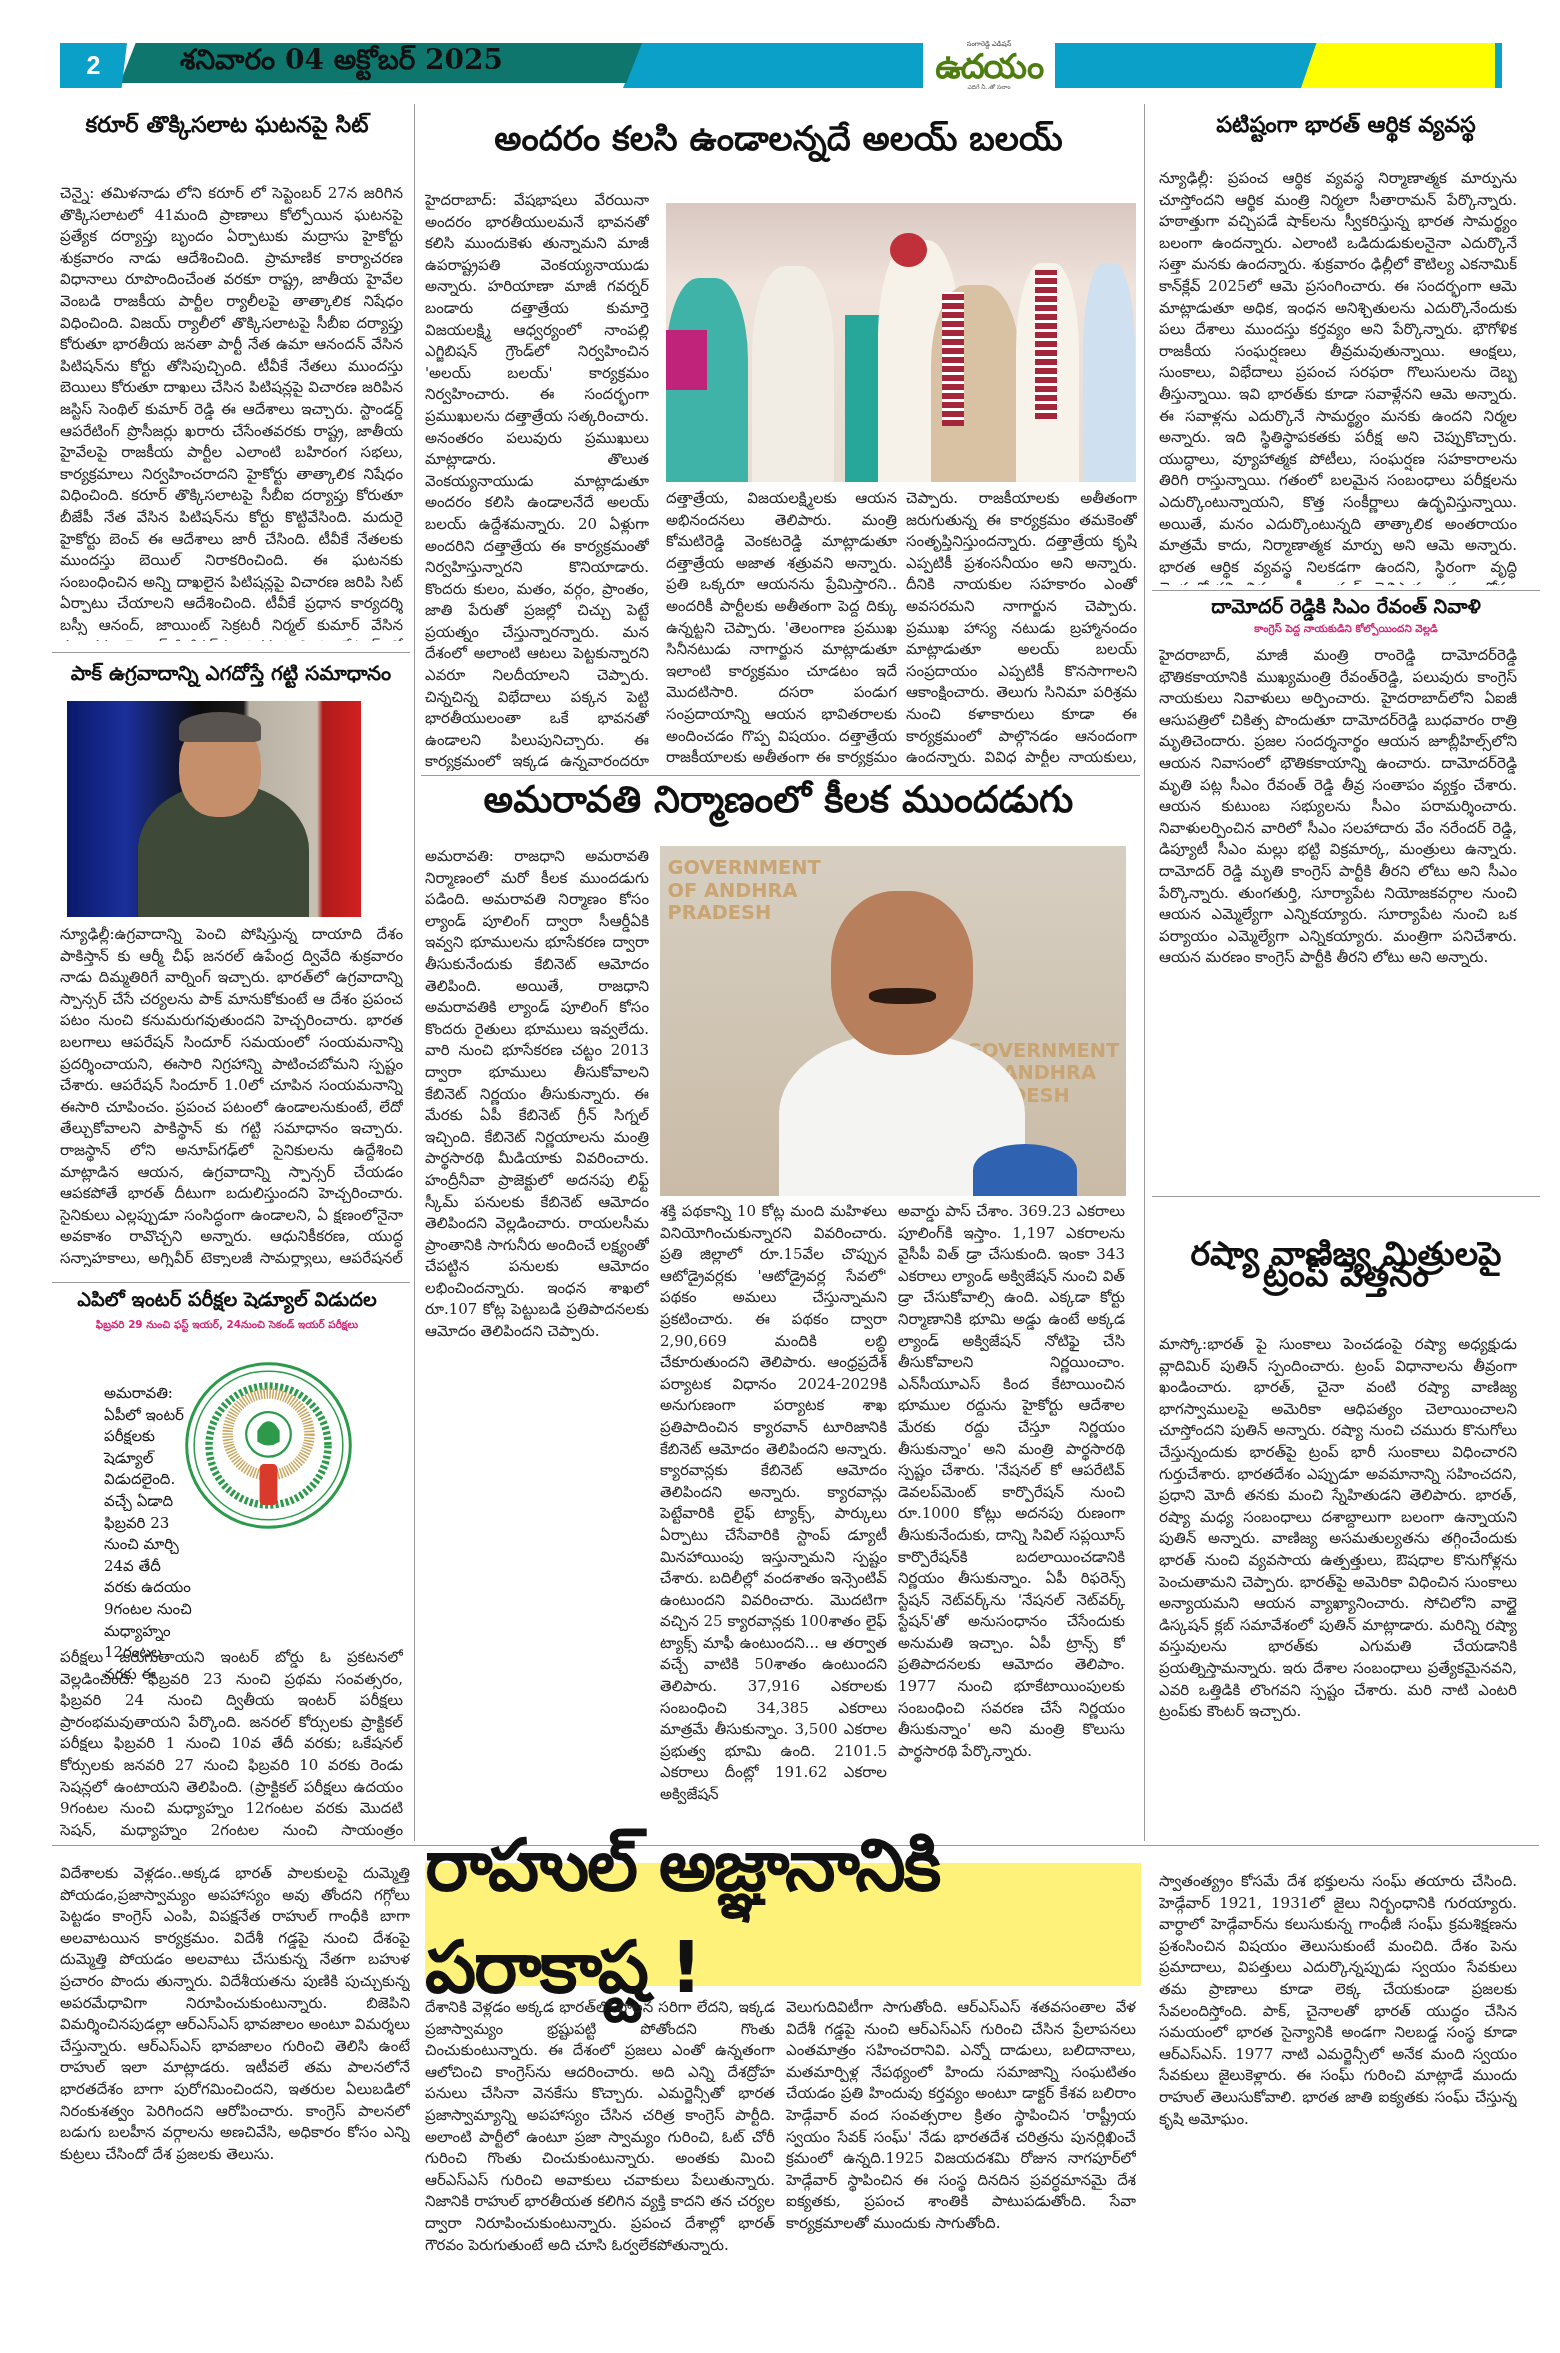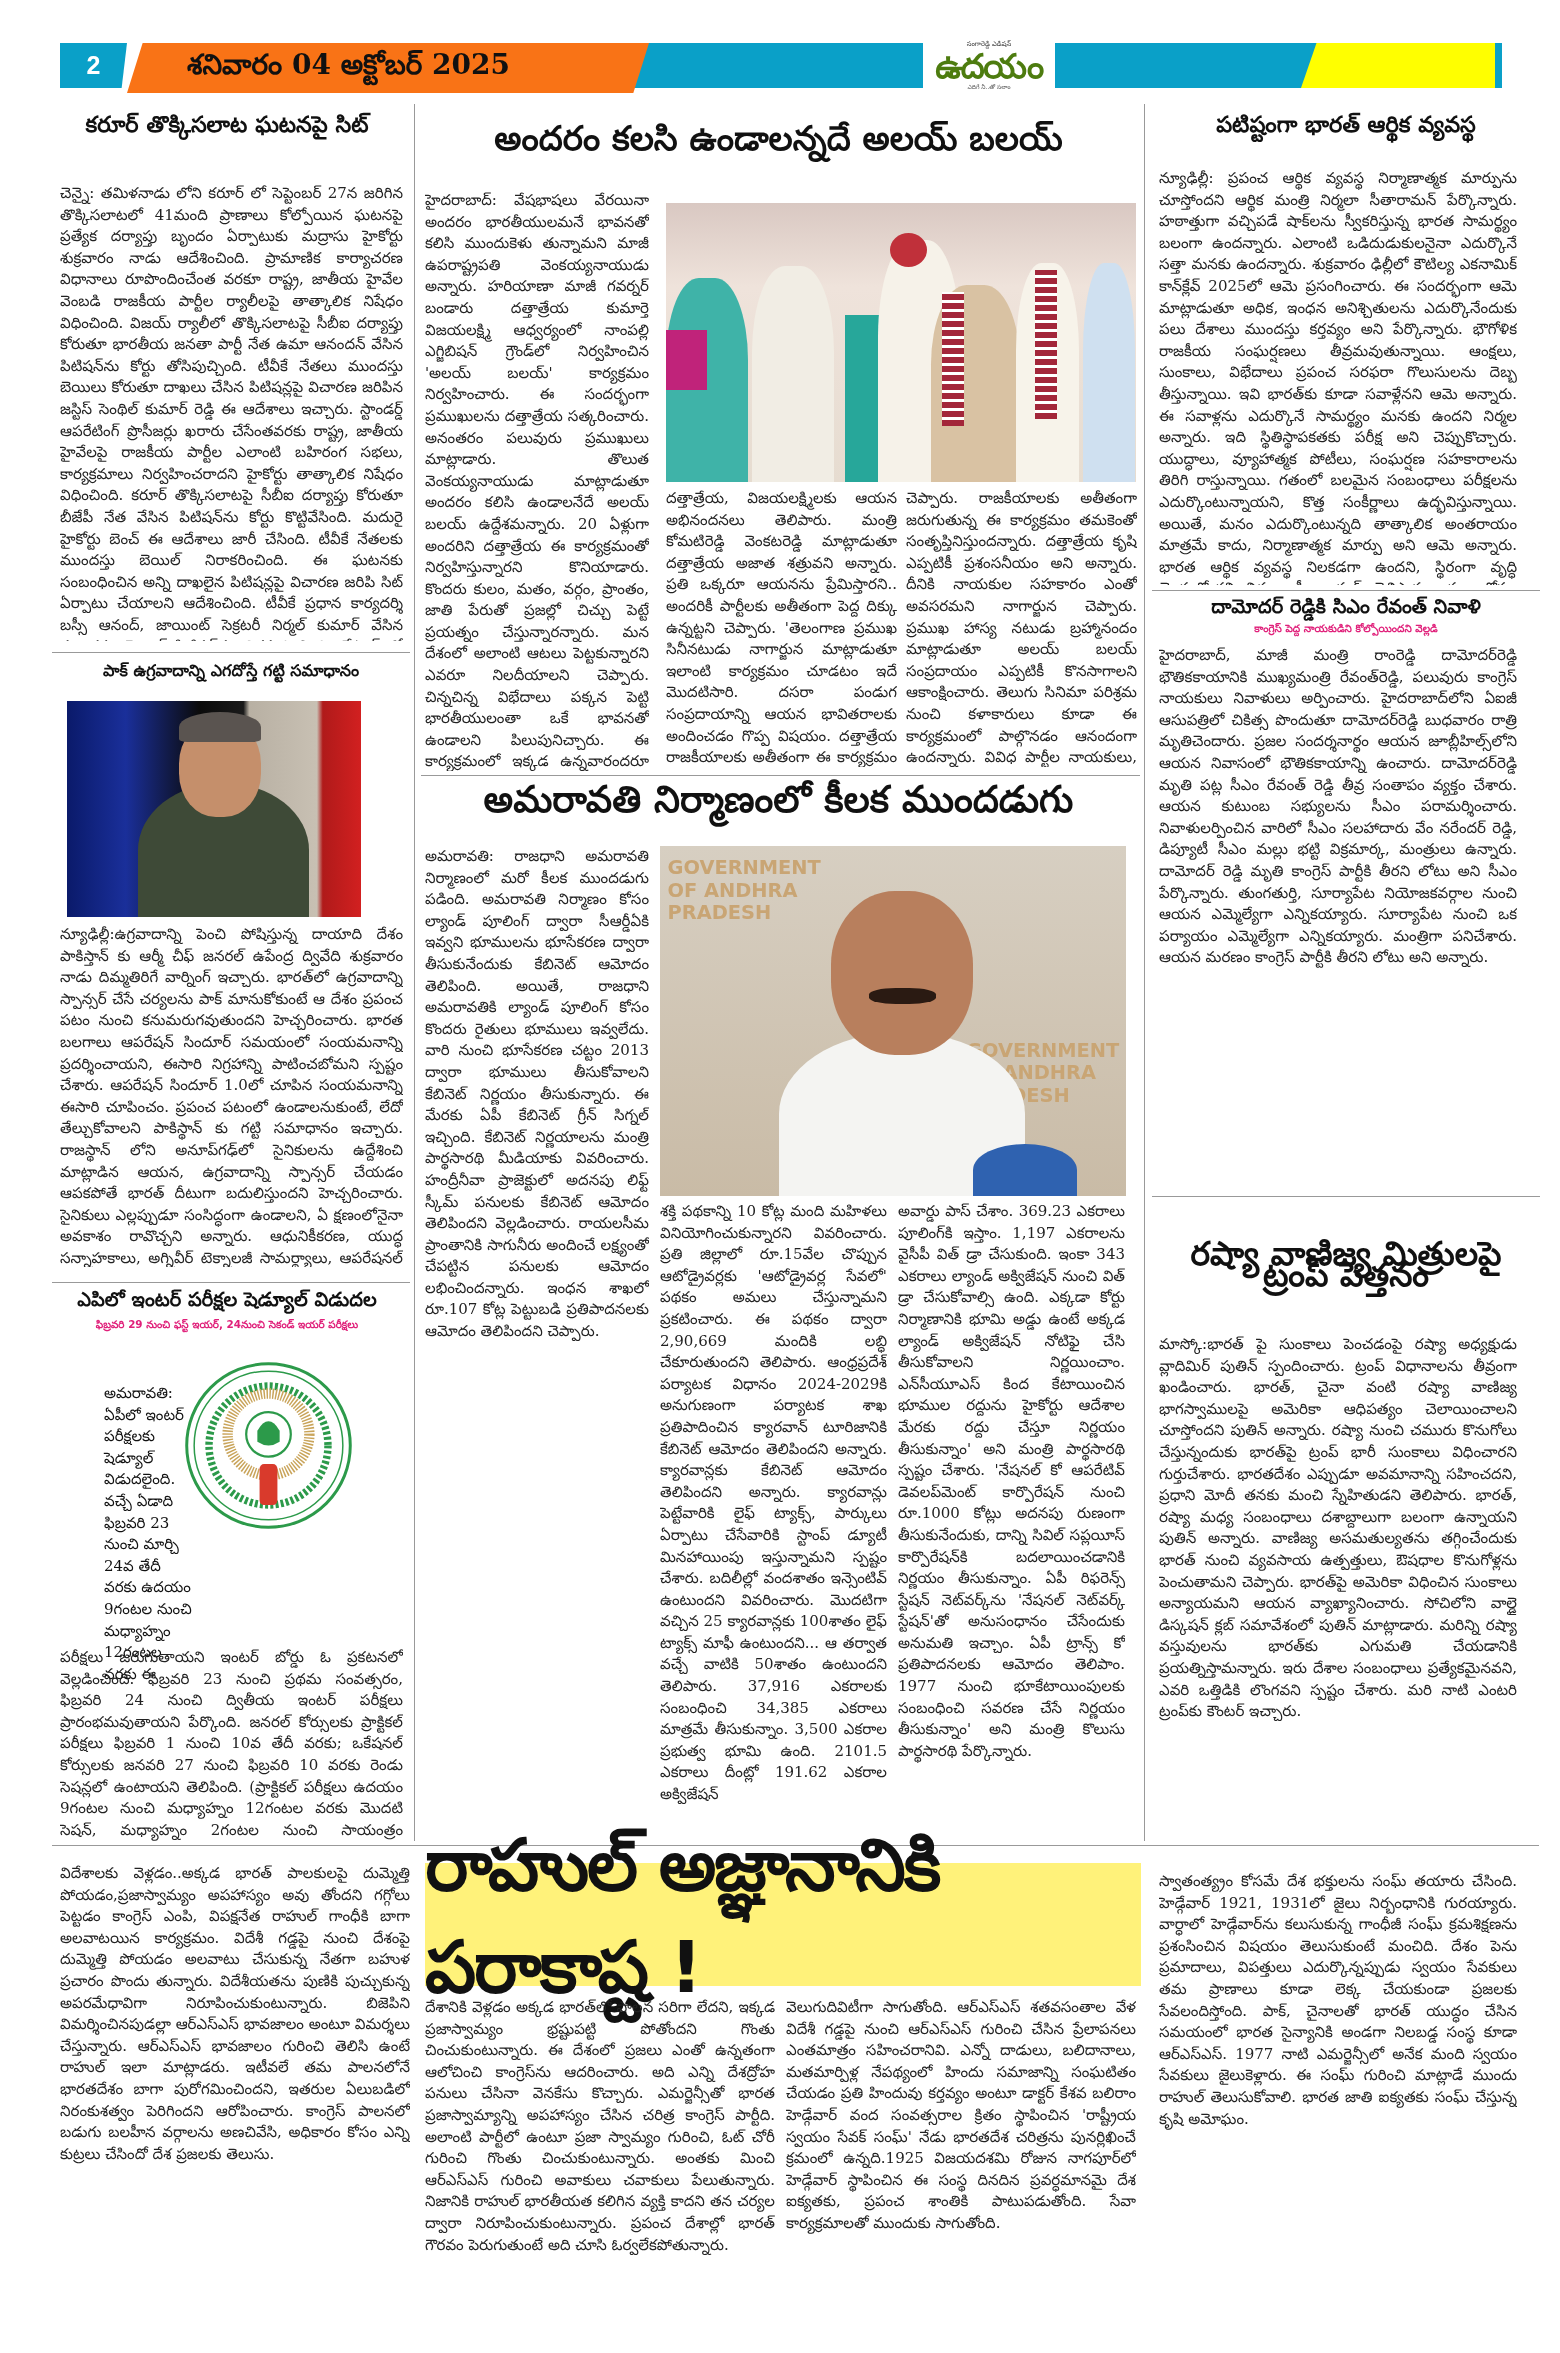--- a/index.html
+++ b/index.html
@@ -1,21 +1,21 @@
 <!DOCTYPE html>
 <html style="font-size:12px"><head>
 <meta charset="utf-8">
 <style>
   html,body{margin:0;padding:0;background:#fff;}
   body{width:1561px;height:2354px;position:relative;overflow:hidden;font-family:"DejaVu Serif",serif;color:#111;}
   .abs{position:absolute;}
   
   .mast{position:absolute;left:60px;top:43px;width:1435px;height:45px;}
   .m-num{position:absolute;left:0;top:0;width:67px;height:45px;background:#0aa0c8;color:#fff;font:bold 25px "Liberation Sans",sans-serif;display:flex;align-items:center;justify-content:center;clip-path:polygon(0 0,100% 0,92% 100%,0 100%);}
-  .m-date{position:absolute;left:67px;top:0;width:522px;height:50px;background:#f97316;clip-path:polygon(3% 0,100% 0,97% 100%,0 100%);font:bold 28px "DejaVu Serif",serif;display:flex;align-items:center;padding-left:60px;box-sizing:border-box;}
+  .m-date{position:absolute;left:60px;top:0;width:522px;height:40px;background:#0f766e;clip-path:polygon(3% 0,100% 0,97% 100%,0 100%);font:bold 28px "DejaVu Serif",serif;display:flex;align-items:center;padding-left:60px;box-sizing:border-box;}
   .m-blue{position:absolute;left:563px;top:0;width:879px;height:45px;background:#0aa0c8;clip-path:polygon(2% 0,100% 0,100% 100%,0 100%);}
   .m-yellow{position:absolute;left:1241px;top:0;width:194px;height:45px;background:#ffff00;clip-path:polygon(8% 0,100% 0,100% 100%,0 100%);}
   .m-logo{position:absolute;left:863px;top:-7.5px;width:132px;height:60px;background:#fff;display:flex;flex-direction:column;align-items:center;justify-content:center;}
   .m-logo .lg{font:bold 34px "DejaVu Sans",sans-serif;color:#4d7c0f;letter-spacing:-1.5px;line-height:34px;}
   .m-logo .sub{font:6.7px "DejaVu Sans",sans-serif;color:#333;}
   .m-logo .tag{font:6px "DejaVu Sans",sans-serif;color:#555;}
   
   .h{position:absolute;font-family:"DejaVu Sans",sans-serif;font-weight:bold;color:#111;text-align:center;line-height:1.15;}
   .h1{font-size:34px;}
   .h2{font-size:22.4px;}
@@ -38,21 +38,21 @@
     <span class="sub">సంగారెడ్డి ఎడిషన్</span>
     <span class="lg">ఉదయం</span>
     <span class="tag">ఎదిగే నీ..తో సలాం</span>
   </div>
 </div>
 
 <div class="h h2" style="left:52px;top:112px;width:350px;">కరూర్ తొక్కిసలాట ఘటనపై సిట్</div>
 <div class="txt" style="left:60px;top:183px;width:343px;height:458px;">చెన్నై: తమిళనాడు లోని కరూర్ లో సెప్టెంబర్ 27న జరిగిన తొక్కిసలాటలో 41మంది ప్రాణాలు కోల్పోయిన ఘటనపై ప్రత్యేక దర్యాప్తు బృందం ఏర్పాటుకు మద్రాసు హైకోర్టు శుక్రవారం నాడు ఆదేశించింది. ప్రామాణిక కార్యాచరణ విధానాలు రూపొందించేంత వరకూ రాష్ట్ర, జాతీయ హైవేల వెంబడి రాజకీయ పార్టీల ర్యాలీలపై తాత్కాలిక నిషేధం విధించింది. విజయ్ ర్యాలీలో తొక్కిసలాటపై సీబీఐ దర్యాప్తు కోరుతూ భారతీయ జనతా పార్టీ నేత ఉమా ఆనందన్ వేసిన పిటిషన్‌ను కోర్టు తోసిపుచ్చింది. టీవీకే నేతలు ముందస్తు బెయిలు కోరుతూ దాఖలు చేసిన పిటిషన్లపై విచారణ జరిపిన జస్టిస్ సెంథిల్ కుమార్ రెడ్డి ఈ ఆదేశాలు ఇచ్చారు. స్టాండర్డ్ ఆపరేటింగ్ ప్రొసీజర్లు ఖరారు చేసేంతవరకు రాష్ట్ర, జాతీయ హైవేలపై రాజకీయ పార్టీల ఎలాంటి బహిరంగ సభలు, కార్యక్రమాలు నిర్వహించరాదని హైకోర్టు తాత్కాలిక నిషేధం విధించింది. కరూర్ తొక్కిసలాటపై సీబీఐ దర్యాప్తు కోరుతూ బీజేపీ నేత వేసిన పిటిషన్‌ను కోర్టు కొట్టివేసింది. మదురై హైకోర్టు బెంచ్ ఈ ఆదేశాలు జారీ చేసింది. టీవీకే నేతలకు ముందస్తు బెయిల్ నిరాకరించింది. ఈ ఘటనకు సంబంధించిన అన్ని దాఖలైన పిటిషన్లపై విచారణ జరిపి సిట్ ఏర్పాటు చేయాలని ఆదేశించింది. టీవీకే ప్రధాన కార్యదర్శి బస్సీ ఆనంద్, జాయింట్ సెక్రటరీ నిర్మల్ కుమార్ వేసిన ముందస్తు బెయిల్ పిటిషన్‌ను తిరస్కరించింది. నేపాల్ లో జరిగిన తరహాలో తమిళనాడులో కూడా యువత తిరుగుబాటు చేయాలంటూ టీవీకే నేత ఆధవ్ అర్జున్ చేసిన ట్వీట్‌పై కోర్టు ఆగ్రహం వ్యక్తం చేసింది. ఆయనపై చర్యలు తీసుకోవాలని ఆదేశించింది. తన ట్వీట్‌ను ఆధవ్ అర్జున్ ఆ తర్వాత తొలగించారు.</div>
 <div class="divider" style="left:52px;top:652px;width:358px;height:0.7px;"></div>
 
-<div class="h h2" style="left:52px;top:662px;width:358px;font-size:16px;">పాక్ ఉగ్రవాదాన్ని ఎగదోస్తే గట్టి సమాధానం</div>
+<div class="h h2" style="left:52px;top:662px;width:358px;font-size:20px;">పాక్ ఉగ్రవాదాన్ని ఎగదోస్తే గట్టి సమాధానం</div>
 <div class="img" style="left:67px;top:701px;width:294px;height:216px;background:linear-gradient(90deg,#0a1a6a 0%,#1a2f9a 20%,#0b0b0b 45%,#1a1a1a 60%,#b8b0a3 62%,#c8c0b3 85%,#b01a1a 87%,#d22020 100%);">
   <div style="position:absolute;left:71px;top:82px;width:171px;height:134px;background:#3e4a37;border-radius:50% 50% 0 0;"></div>
   <div style="position:absolute;left:112px;top:18.6px;width:82px;height:97px;background:#c58f6b;border-radius:45%;"></div>
   <div style="position:absolute;left:112px;top:11.2px;width:82px;height:30px;background:#5a5450;border-radius:50% 50% 10% 10%;"></div>
 </div>
 <div class="txt" style="left:60px;top:924px;width:343px;height:343px;">న్యూఢిల్లీ:ఉగ్రవాదాన్ని పెంచి పోషిస్తున్న దాయాది దేశం పాకిస్తాన్ కు ఆర్మీ చీఫ్ జనరల్ ఉపేంద్ర ద్వివేది శుక్రవారం నాడు దిమ్మతిరిగే వార్నింగ్ ఇచ్చారు. భారత్‌లో ఉగ్రవాదాన్ని స్పాన్సర్ చేసే చర్యలను పాక్ మానుకోకుంటే ఆ దేశం ప్రపంచ పటం నుంచి కనుమరుగవుతుందని హెచ్చరించారు. భారత బలగాలు ఆపరేషన్ సిందూర్ సమయంలో సంయమనాన్ని ప్రదర్శించాయని, ఈసారి నిగ్రహాన్ని పాటించబోమని స్పష్టం చేశారు. ఆపరేషన్ సిందూర్ 1.0లో చూపిన సంయమనాన్ని ఈసారి చూపించం. ప్రపంచ పటంలో ఉండాలనుకుంటే, లేదో తేల్చుకోవాలని పాకిస్థాన్ కు గట్టి సమాధానం ఇచ్చారు. రాజస్థాన్ లోని అనూప్‌గఢ్‌లో సైనికులను ఉద్దేశించి మాట్లాడిన ఆయన, ఉగ్రవాదాన్ని స్పాన్సర్ చేయడం ఆపకపోతే భారత్ దీటుగా బదులిస్తుందని హెచ్చరించారు. సైనికులు ఎల్లప్పుడూ సంసిద్ధంగా ఉండాలని, ఏ క్షణంలోనైనా అవకాశం రావొచ్చని అన్నారు. ఆధునికీకరణ, యుద్ధ సన్నాహకాలు, అగ్నివీర్ టెక్నాలజీ సామర్థ్యాలు, ఆపరేషనల్ ఎక్సలెన్స్ అన్ని కృతనిశ్చయంతో ఉండని ఈ సందర్భంగా ఆయన పేర్కొన్నారు.</div>
 <div class="divider" style="left:52px;top:1282px;width:358px;height:0.7px;"></div>
 
 <div class="h h2" style="left:48px;top:1289px;width:358px;font-size:19.4px;">ఎపిలో ఇంటర్ పరీక్షల షెడ్యూల్ విడుదల</div>
 <div class="sub-pink" style="left:48px;top:1318px;width:358px;font-size:10.4px;">ఫిబ్రవరి 29 నుంచి ఫస్ట్ ఇయర్, 24నుంచి సెకండ్ ఇయర్ పరీక్షలు</div>

